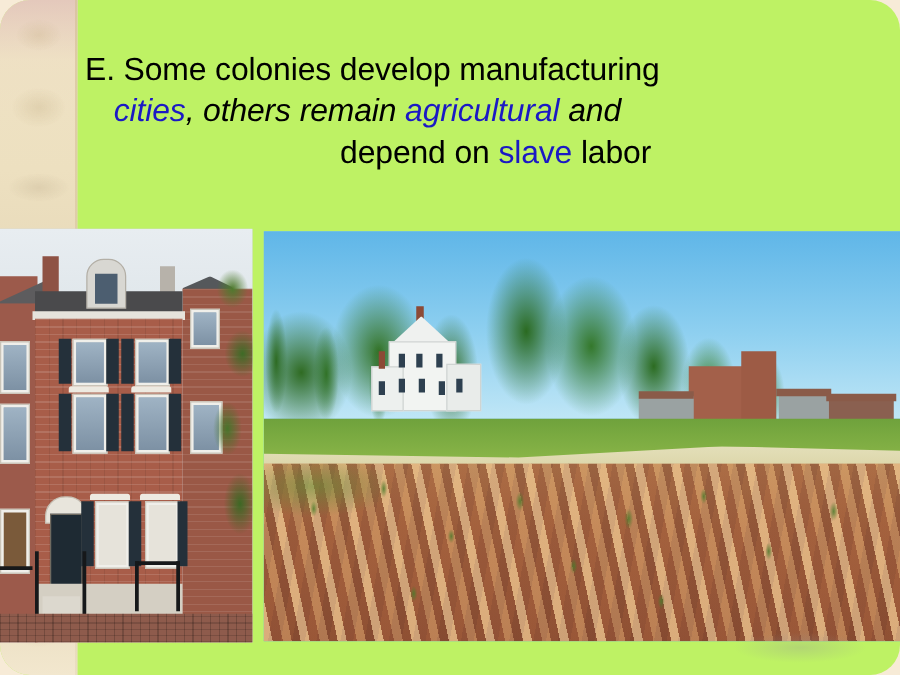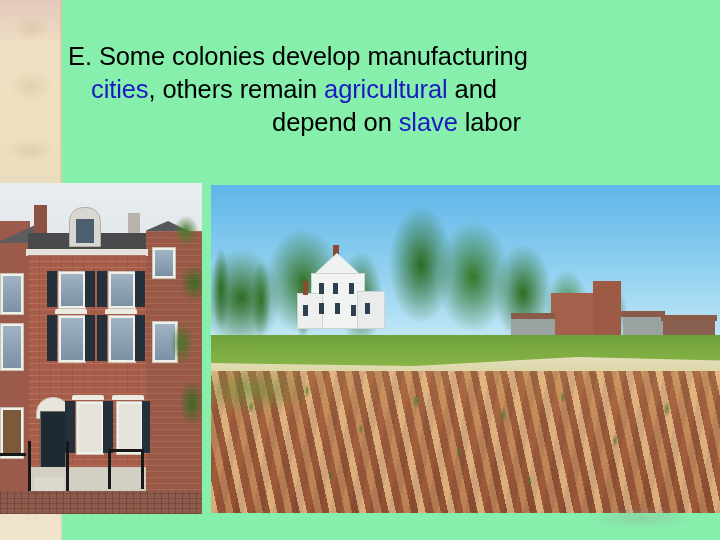--- a/index.html
+++ b/index.html
@@ -6,22 +6,23 @@
   html,body{margin:0;padding:0;}
   body{
     width:720px;height:540px;overflow:hidden;
     background:#F7EBD7;
     font-family:"Liberation Sans", sans-serif;
     position:relative;
   }
   #slide{
     position:absolute;inset:0;
     width:720px;height:540px;
-    background:#86efac;
+    background:#bef264;
     overflow:hidden;
+    border-radius:24px;
   }
 
   
   .left-strip{
     position:absolute;left:0;top:0;width:62px;height:540px;
     background:
       
       linear-gradient(180deg, rgba(226,196,186,.85) 0%, rgba(238,220,196,.25) 9%, rgba(0,0,0,0) 18%),
       
       linear-gradient(180deg,#EFE3C6 0%, #EDE0C0 25%, #E6D8B8 45%, #E9DCBE 62%, #DED2B4 78%, #ECE0C4 92%, #F2E7CE 100%);
@@ -48,21 +49,21 @@
   
   .title-block{
     position:absolute;left:62px;top:40px;width:640px;
     font-size:25.5px;
     line-height:33px;
     color:#000000;
     letter-spacing:-0.1px;
   }
   .title-block p{margin:0;text-indent:0;}
   .ln1{padding-left:6px;}
-  .ln2{padding-left:29px;}
+  .ln2{padding-left:29px;font-style:italic;}
   .ln3{padding-left:29px;text-align:center;}
   .hl{color:#1B19C4;}
 
   
   .photo-rowhouse{
     position:absolute;left:0px;top:183px;width:202px;height:331px;
     overflow:hidden;background:#cfd6dc;
   }
   .ph-sky{position:absolute;left:0;top:0;width:100%;height:70px;
     background:linear-gradient(180deg,#E8EDF1,#DFE6EA);}

